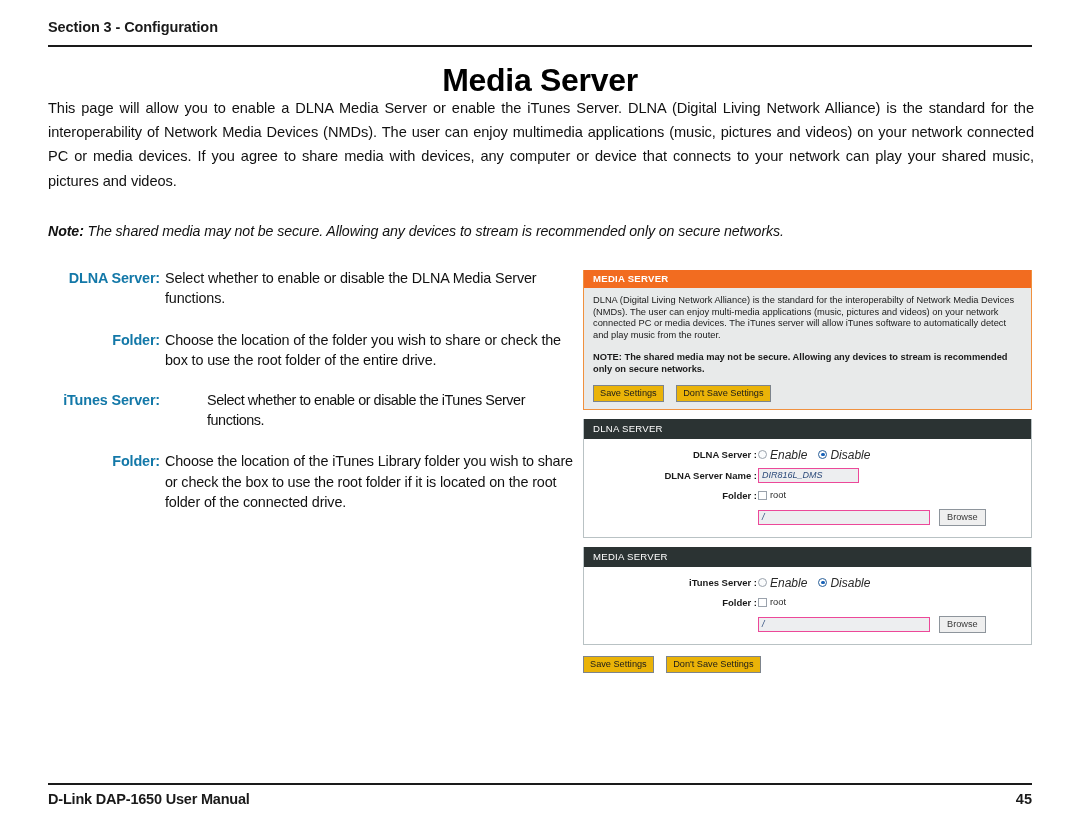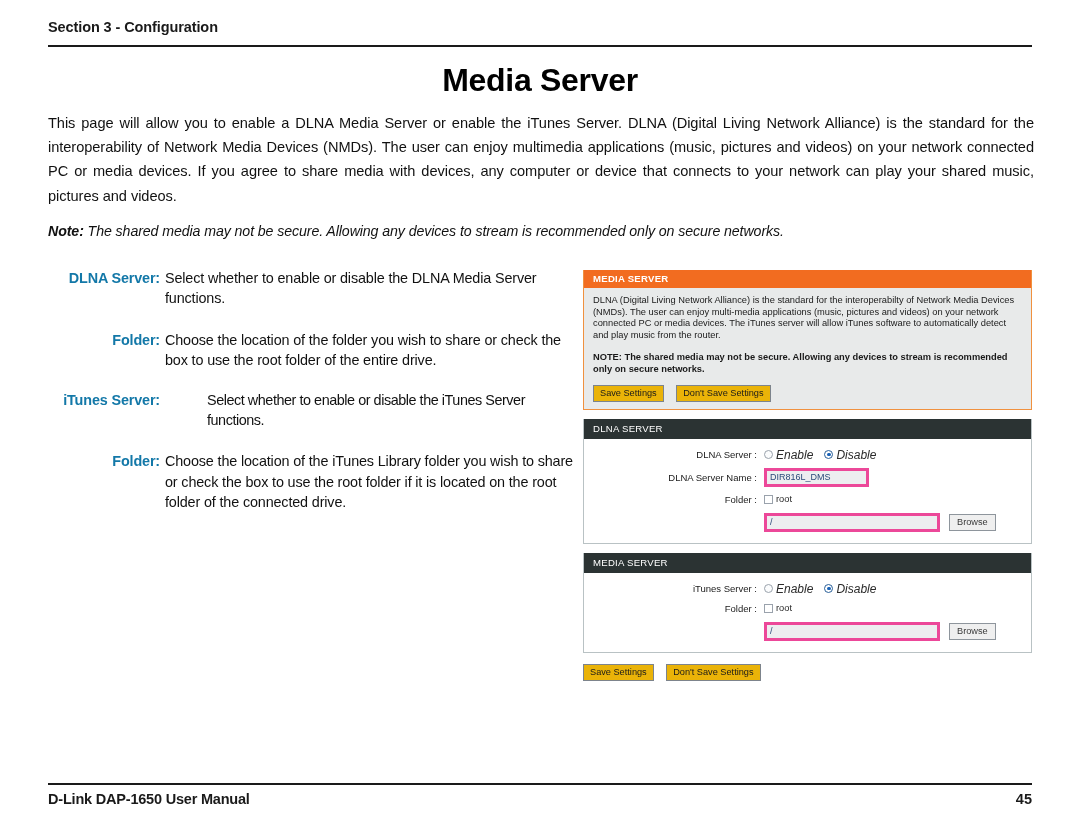--- a/index.html
+++ b/index.html
@@ -53,21 +53,21 @@
     font-size: 32px;
     font-weight: bold;
     letter-spacing: -0.3px;
     color: #000;
   }
 
   
   .intro {
     position: absolute;
     left: 48px;
-    top: 111px;
+    top: 96px;
     width: 986px;
     font-size: 14.6px;
     line-height: 24.2px;
     text-align: justify;
     color: #111;
     letter-spacing: -0.05px;
   }
 
   .note {
     position: absolute;
@@ -179,23 +179,23 @@
   .frow {
     display: flex;
     align-items: center;
     margin-bottom: 6px;
   }
   .flabel {
     width: 164px;
     flex: 0 0 164px;
     text-align: right;
     font-size: 9.5px;
-    font-weight: normal;
-    color: #1a1a1a;
-    padding-right: 7px;
+    font-weight: bold;
+    color: #1a1a1a;
+    padding-right: 1px;
     letter-spacing: 0px;
     line-height: 13px;
   }
   .fctl {
     flex: 1;
     display: flex;
     align-items: center;
     font-size: 9.3px;
     color: #1a1a1a;
   }
@@ -245,31 +245,32 @@
   }
   .check-opt {
     display: inline-flex;
     align-items: center;
     font-size: 9.3px;
     color: #2a2a2a;
   }
 
   .textinput {
     height: 13px;
-    border: 3px solid #ec4899;
+    border: 1px solid #ec4899;
     background: #edeef0;
     font-size: 9px;
     color: #2b4a7a;
     line-height: 13px;
     padding: 0 3px;
     box-sizing: content-box;
     font-family: "Liberation Sans", sans-serif;
     display: inline-block;
     overflow: hidden;
     white-space: nowrap;
+    font-style: italic;
   }
   .input-name { width: 93px; }
   .input-path { width: 164px; }
 
   .btn {
     display: inline-block;
     border: 1px solid #7d848c;
     background: #eab308;
     font-size: 9.2px;
     line-height: 12px;

